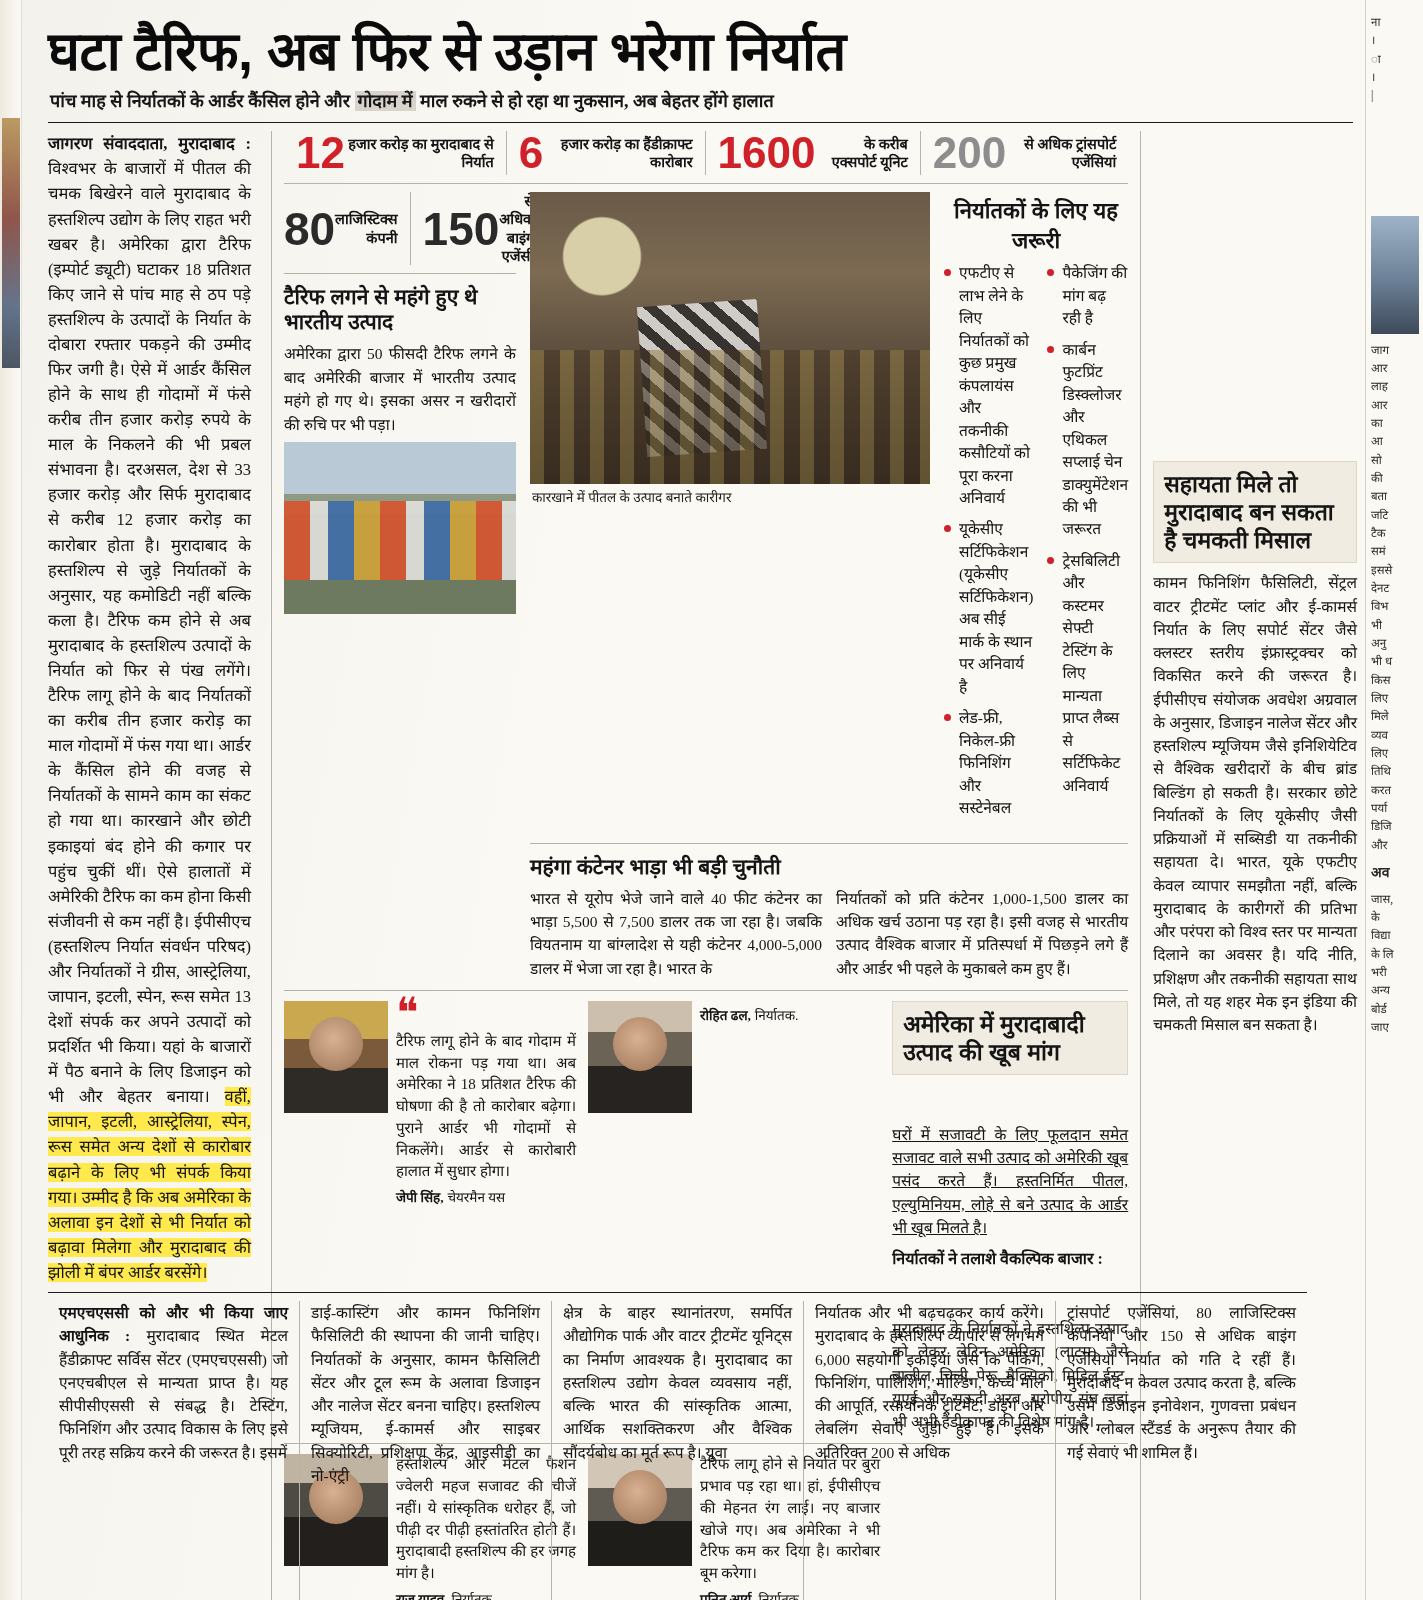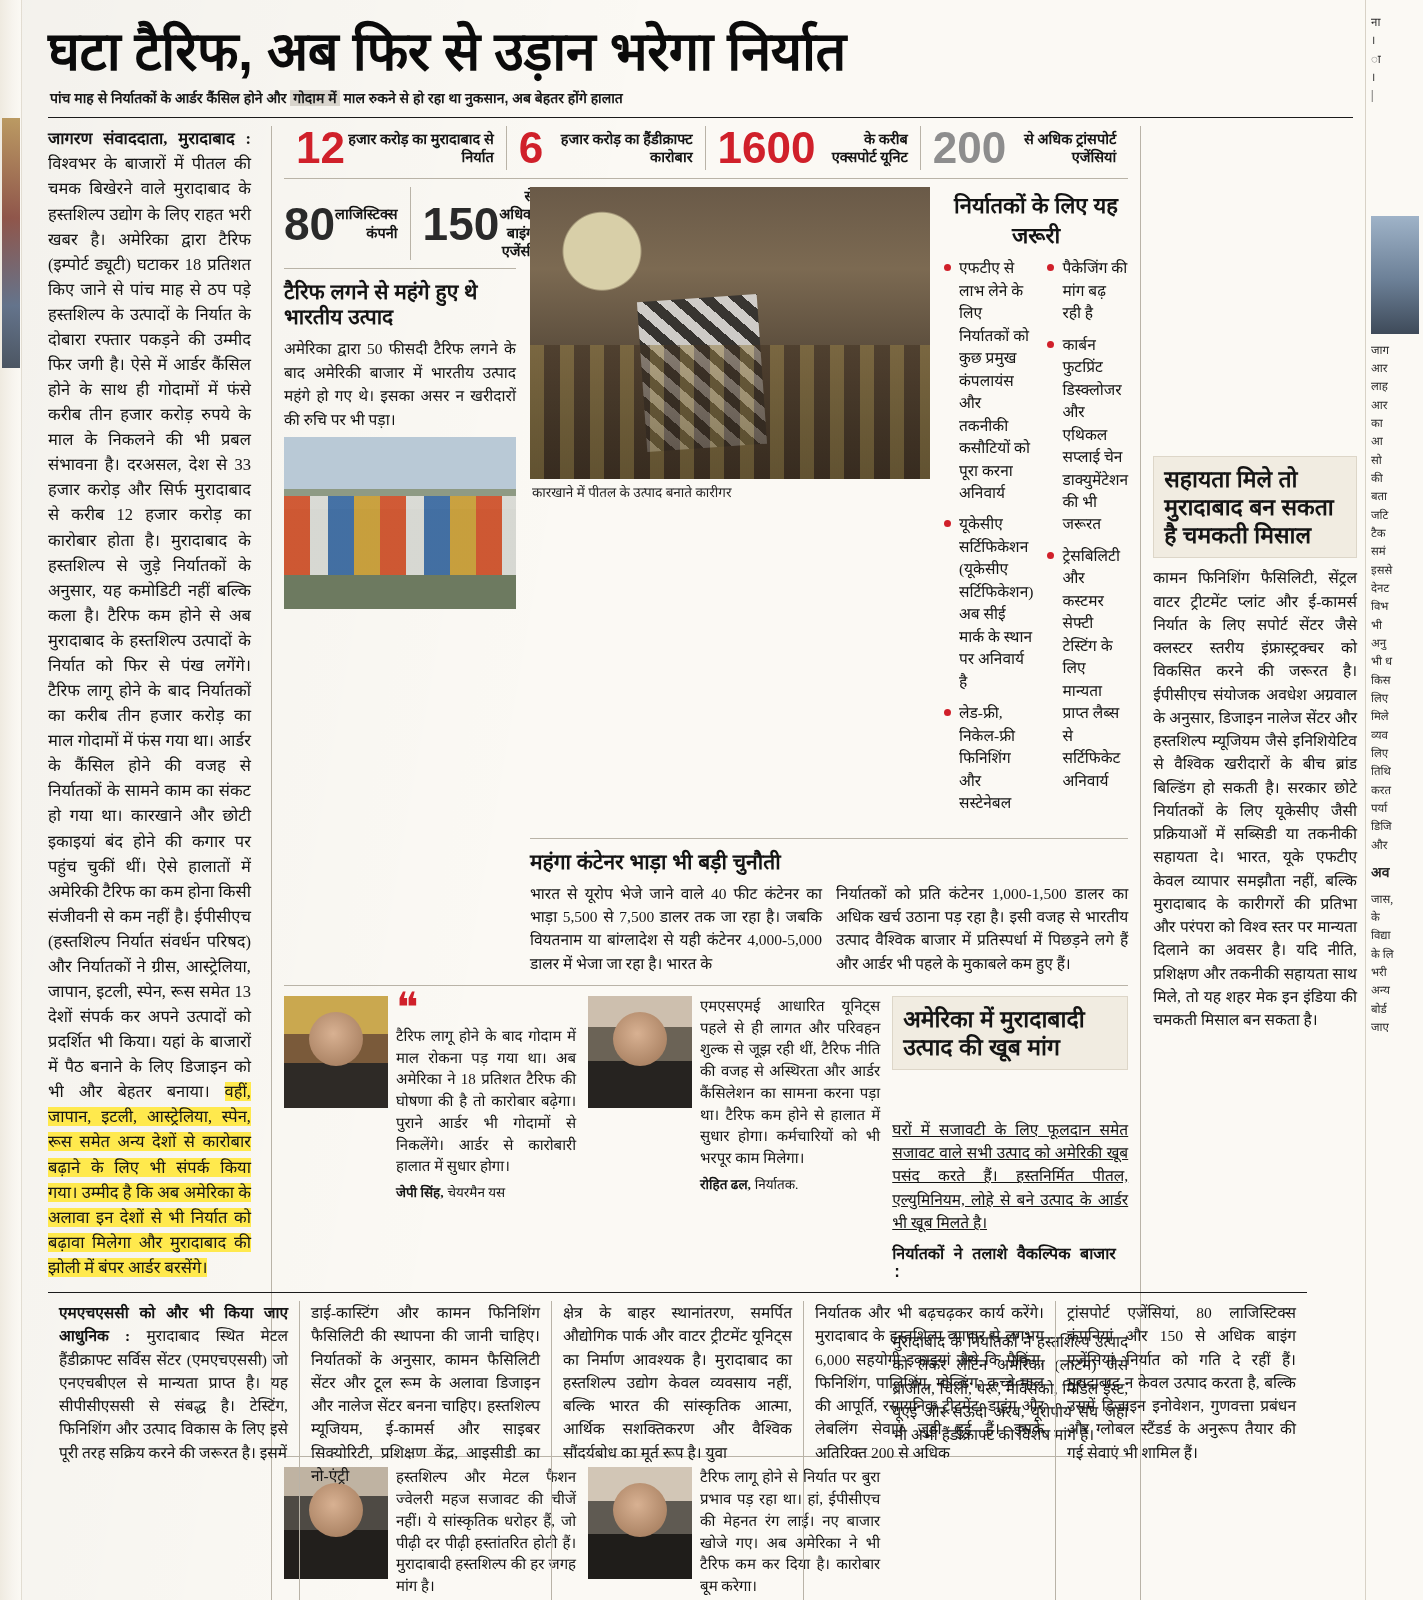--- a/index.html
+++ b/index.html
@@ -54,22 +54,22 @@
   .headline {
     font-family:"Liberation Sans", sans-serif;
     font-weight:bold;
     font-size:54px;
     line-height:1.08;
     letter-spacing:-0.5px;
     padding:22px 10px 0 24px;
     color:#0b0b0b;
   }
   .subhead {
-    font-family:Liberation Sans, sans-serif;
-    font-size:14px;
+    font-family:Liberation Serif, serif;
+    font-size:18px;
     font-weight:bold;
     padding:8px 10px 6px 26px;
     color:#171717;
   }
   .subhead .hl { background:#d8d4cc; padding:0 3px; }
   .rule { border-bottom:1.5px solid #1b1b1b; margin:4px 12px 0 24px; }
 
   
   .cols { display:flex; padding:8px 8px 0 24px; gap:0; }
   .colA { width:262px; padding-right:20px; border-right:1px solid #b9b3a7; }
@@ -193,21 +193,21 @@
   
   .rsec-title {
     font-family:"Liberation Sans", sans-serif;
     font-weight:bold; font-size:23px; line-height:1.22; margin-bottom:8px;
   }
   .shaded {
     background:#f1ece1; padding:8px 10px; border:1px solid #ddd6c8;
   }
   .rsec-body { font-size:15.5px; line-height:1.5; text-align:justify;margin-top:48px; }
   .rsub {
-    font-family:Liberation Mono, monospace; font-weight:bold;
+    font-family:Liberation Serif, serif; font-weight:bold;
     font-size:16px; margin:8px 0 4px;
   }
 
   
   .bottom {
     position:absolute; left:24px; right:58px; bottom:0; top:1292px;
     border-top:1.5px solid #1b1b1b; padding-top:8px;
     display:flex; gap:0;
   }
   .bcol { flex:1; padding:0 11px; font-size:15.5px; line-height:1.5; text-align:justify; }
@@ -325,21 +325,20 @@
                 <div class="qtext">टैरिफ लागू होने के बाद गोदाम में माल रोकना पड़ गया था। अब अमेरिका ने 18 प्रतिशत टैरिफ की घोषणा की है तो कारोबार बढ़ेगा। पुराने आर्डर भी गोदामों से निकलेंगे। आर्डर से कारोबारी हालात में सुधार होगा।</div>
                 <div class="qname">
                   <span style="font-weight:bold">जेपी सिंह,</span>
                   <span>चेयरमैन यस</span>
                 </div>
               </div>
             </div>
             <div class="qcell">
               <div class="ph g1"></div>
               <div>
-                <div class="qtext">एमएसएमई आधारित यूनिट्स पहले से ही लागत और परिवहन शुल्क से जूझ रही थीं, टैरिफ नीति की वजह से अस्थिरता और आर्डर कैंसिलेशन का सामना करना पड़ा था। टैरिफ कम होने से हालात में सुधार होगा। कर्मचारियों को भी भरपूर काम मिलेगा।</div>
                 <div class="qname">
                   <span style="font-weight:bold">रोहित ढल,</span>
                   <span>निर्यातक.</span>
                 </div>
               </div>
             </div>
             <div style="width:236px;">
               <div class="rsec-title shaded">अमेरिका में मुरादाबादी उत्पाद की खूब मांग</div>
               <div class="rsec-body" style="text-decoration:underline;">घरों में सजावटी के लिए फूलदान समेत सजावट वाले सभी उत्पाद को अमेरिकी खूब पसंद करते हैं। हस्तनिर्मित पीतल, एल्युमिनियम, लोहे से बने उत्पाद के आर्डर भी खूब मिलते है।</div>
               <div class="rsub">निर्यातकों ने तलाशे वैकल्पिक बाजार :</div>

